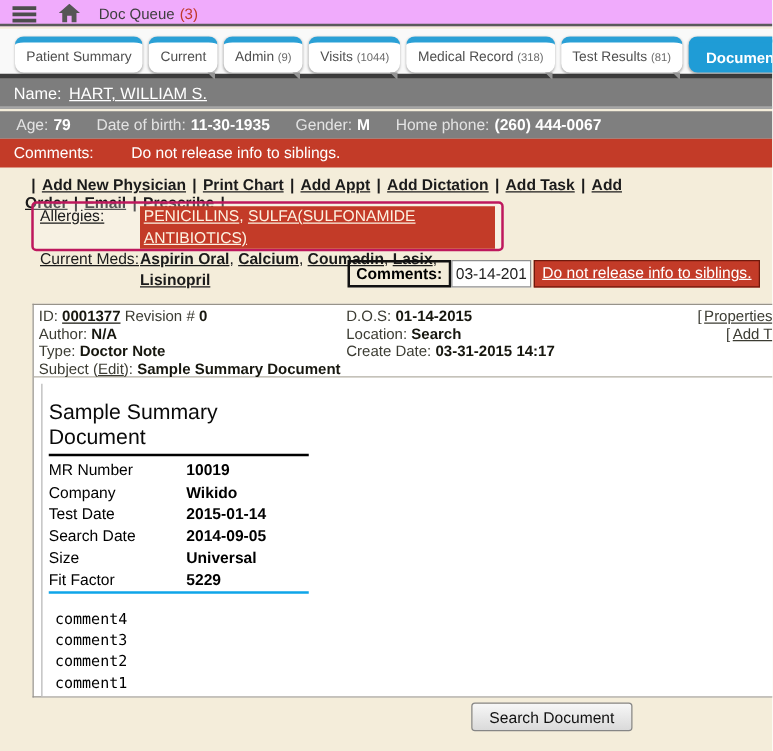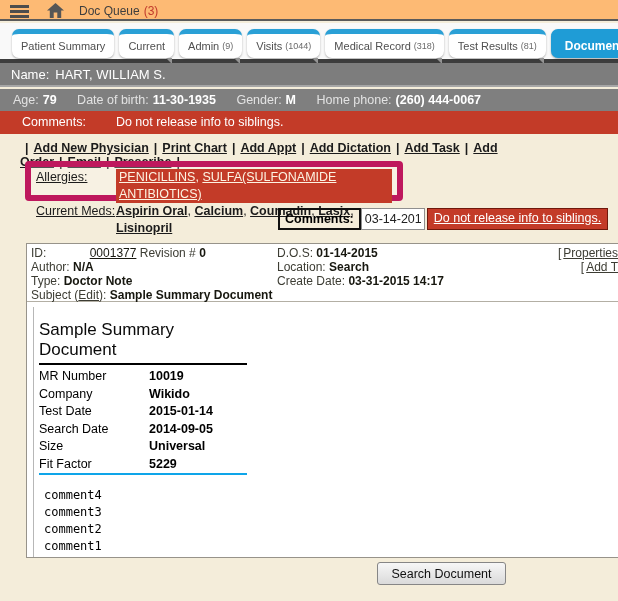--- a/index.html
+++ b/index.html
@@ -1,51 +1,51 @@
 <!DOCTYPE html>
 <html><head>
 <meta charset="utf-8">
 <style>
   * { box-sizing: border-box; }
   html,body { margin:0; padding:0; }
   body { font-family:"Liberation Sans", sans-serif; }
   .screen { position:relative; width:618px; height:601px; background:#f4edda; overflow:hidden; }
 
   
-  .topbar { position:absolute; top:0; left:0; right:0; height:21px; background:#fdba74; border-bottom:2px solid #5a5a5a; }
+  .topbar { position:absolute; top:0; left:0; right:0; height:21px; background:#f0abfc; border-bottom:2px solid #5a5a5a; }
   .hamburger { position:absolute; left:10px; top:5px; width:19px; height:13px; display:flex; flex-direction:column; justify-content:space-between; cursor:pointer; }
   .hamburger i { display:block; height:2.6px; background:#4d4d4d; }
   .home { position:absolute; left:47px; top:3px; width:17px; height:15px; cursor:pointer; }
   .topbar-title { position:absolute; left:79px; top:4px; font-size:12px; color:#3e3e3e; }
   .topbar-count { color:#c0392b; margin-left:4px; }
 
   
   .tabstrip { position:absolute; top:23px; left:0; right:0; height:40px; background:#f9f9f9; border-bottom:4px solid #3d3d3d; display:flex; gap:5px; padding-left:12px; }
   .tab { position:relative; margin-top:6px; height:26px; background:#fff; border-radius:7px; border-top:5px solid #2aa0d6; padding:12px 9px; display:flex; align-items:center; font-size:11px; color:#4f4f4f; box-shadow:0 1px 2px rgba(0,0,0,.3); cursor:pointer; white-space:nowrap; }
   .tab.active { background:#1f9cd6; border-top-color:#1f9cd6; color:#fff; font-weight:bold; font-size:12px; flex:1 0 auto; justify-content:flex-start; padding-left:14px; border-radius:7px 0 0 7px; }
   .tab-count { font-size:9px; margin-left:3px; color:#6a6a6a; }
   .tab-fold { position:absolute; right:2px; bottom:-6px; width:0; height:0; border-top:6px solid #949494; border-left:6px solid transparent; }
 
   
   .name-bar { position:absolute; top:63px; left:0; right:0; height:24px; background:#7d7d7d; border-bottom:2px solid #a6a6a6; color:#fff; font-size:13px; line-height:24px; padding-left:11px; }
-  .name-link { color:#fff; margin-left:6px; cursor:pointer; }
+  .name-link { color:#fff; text-decoration:underline; margin-left:6px; cursor:pointer; }
   .demo-bar { position:absolute; top:89px; left:0; right:0; height:22px; background:#7f7f7f; color:#fff; font-size:12.5px; line-height:22px; padding-left:13px; }
   .demo-group { margin-right:17px; }
   .demo-label { color:#e3e3e3; }
   .demo-value { color:#fff; font-weight:bold; margin-left:4px;margin-top:40px; }
-  .alert-bar { position:absolute; top:111px; left:0; right:0; height:23px; background:#c33b28; color:#fff; font-size:12.5px; line-height:23px; padding-left:22px; }
+  .alert-bar { position:absolute; top:111px; left:0; right:0; height:23px; background:#c33b28; color:#fff; font-size:12.5px; line-height:23px; padding-left:11px; }
   .alert-text { margin-left:30px; }
 
   
   .action-links { position:absolute; top:141px; left:20px; font-size:12.5px; font-weight:bold; color:#1b1b1b; }
   .action-link { color:#1b1b1b; text-decoration:underline; cursor:pointer; }
   .sep { margin:0 5px; font-weight:bold; }
 
   
-  .allergy-box { position:absolute; top:161px; left:25px; width:378px; height:40px; border:6px solid #be185d; border-radius:4px; padding:2px 5px; font-size:12.5px; color:#1b1b1b; background:rgba(255,255,255,.25); }
+  .allergy-box { position:absolute; top:161px; left:25px; width:378px; height:40px; border:2px solid #be185d; border-radius:4px; padding:2px 5px; font-size:12.5px; color:#1b1b1b; background:rgba(255,255,255,.25); }
   .al-row { display:flex; line-height:17px; }
   .al-label { width:80px; flex:none; }
   .al-label a { color:#1b1b1b; text-decoration:underline; cursor:pointer; }
   .allergy-highlight { background:#c33b28; padding:0 3px; }
   .allergy-item { color:#fdf3e2; text-decoration:underline; cursor:pointer; }
   .allergy-highlight [data-name="allergy-separator"] { color:#fdf3e2; }
   .med-item { color:#1b1b1b; font-weight:bold; text-decoration:underline; cursor:pointer; }
 
   
   .comments-widget { position:absolute; top:208px; left:278px; display:flex; align-items:stretch; font-size:12.5px; }
@@ -53,21 +53,21 @@
   .cw-date { width:64px; background:#fff; border:1px solid #8f8f8f; border-radius:0; font-family:inherit; font-size:12.5px; color:#222; padding:1px 3px; }
   .cw-note { background:#c33b28; border:1px solid #6f190c; color:#fff; text-decoration:underline; padding:2px 6px; margin-left:2px; cursor:pointer; }
 
   
   .doc-panel { position:absolute; top:243px; left:26px; right:-2px; bottom:43px; background:#fff; border:1px solid #97938a; border-right:none; }
   .doc-meta { position:relative; height:58px; border-bottom:1px solid #b3afa4; font-size:12px; line-height:14px; color:#3c3c33; }
   .meta-col1 { position:absolute; left:4px; top:2px; white-space:nowrap; }
   .meta-col2 { position:absolute; left:214px; top:2px; white-space:nowrap;margin-left:36px; }
   .meta-col3 { position:absolute; right:2px; top:2px; text-align:right; white-space:nowrap; }
   .doc-meta b { color:#17170f; }
-  .id-link { color:#17170f; font-weight:normal; text-decoration:underline; cursor:pointer;margin-left:40px; }
+  .id-link { color:#17170f; font-weight:bold; text-decoration:underline; cursor:pointer; }
   .edit-link, .meta-link { color:#3c3c33; text-decoration:underline; cursor:pointer; }
   .bracket { margin-right:2px; }
 
   .doc-view { position:absolute; top:63px; left:6px; right:0; bottom:0; border-left:1px solid #b7b7b7; background:#fff; color:#000; overflow:hidden; }
   .doc-heading { margin:13px 0 0 5px; width:208px; font-size:17px; color:#0a0a0a; padding-bottom:3px; border-bottom:2px solid #000; }
   .doc-table { margin:3px 0 0 5px; width:208px; font-size:12.5px; border-bottom:2px solid #0ea5e9; padding-bottom:0; }
   .doc-row { display:flex; line-height:17.5px; }
   .doc-label { width:110px; flex:none; }
   .doc-value { font-weight:bold; }
   .doc-comments { margin:12px 0 0 10px; font-family:"DejaVu Sans Mono", monospace; font-size:12px; line-height:17px; color:#000; }

